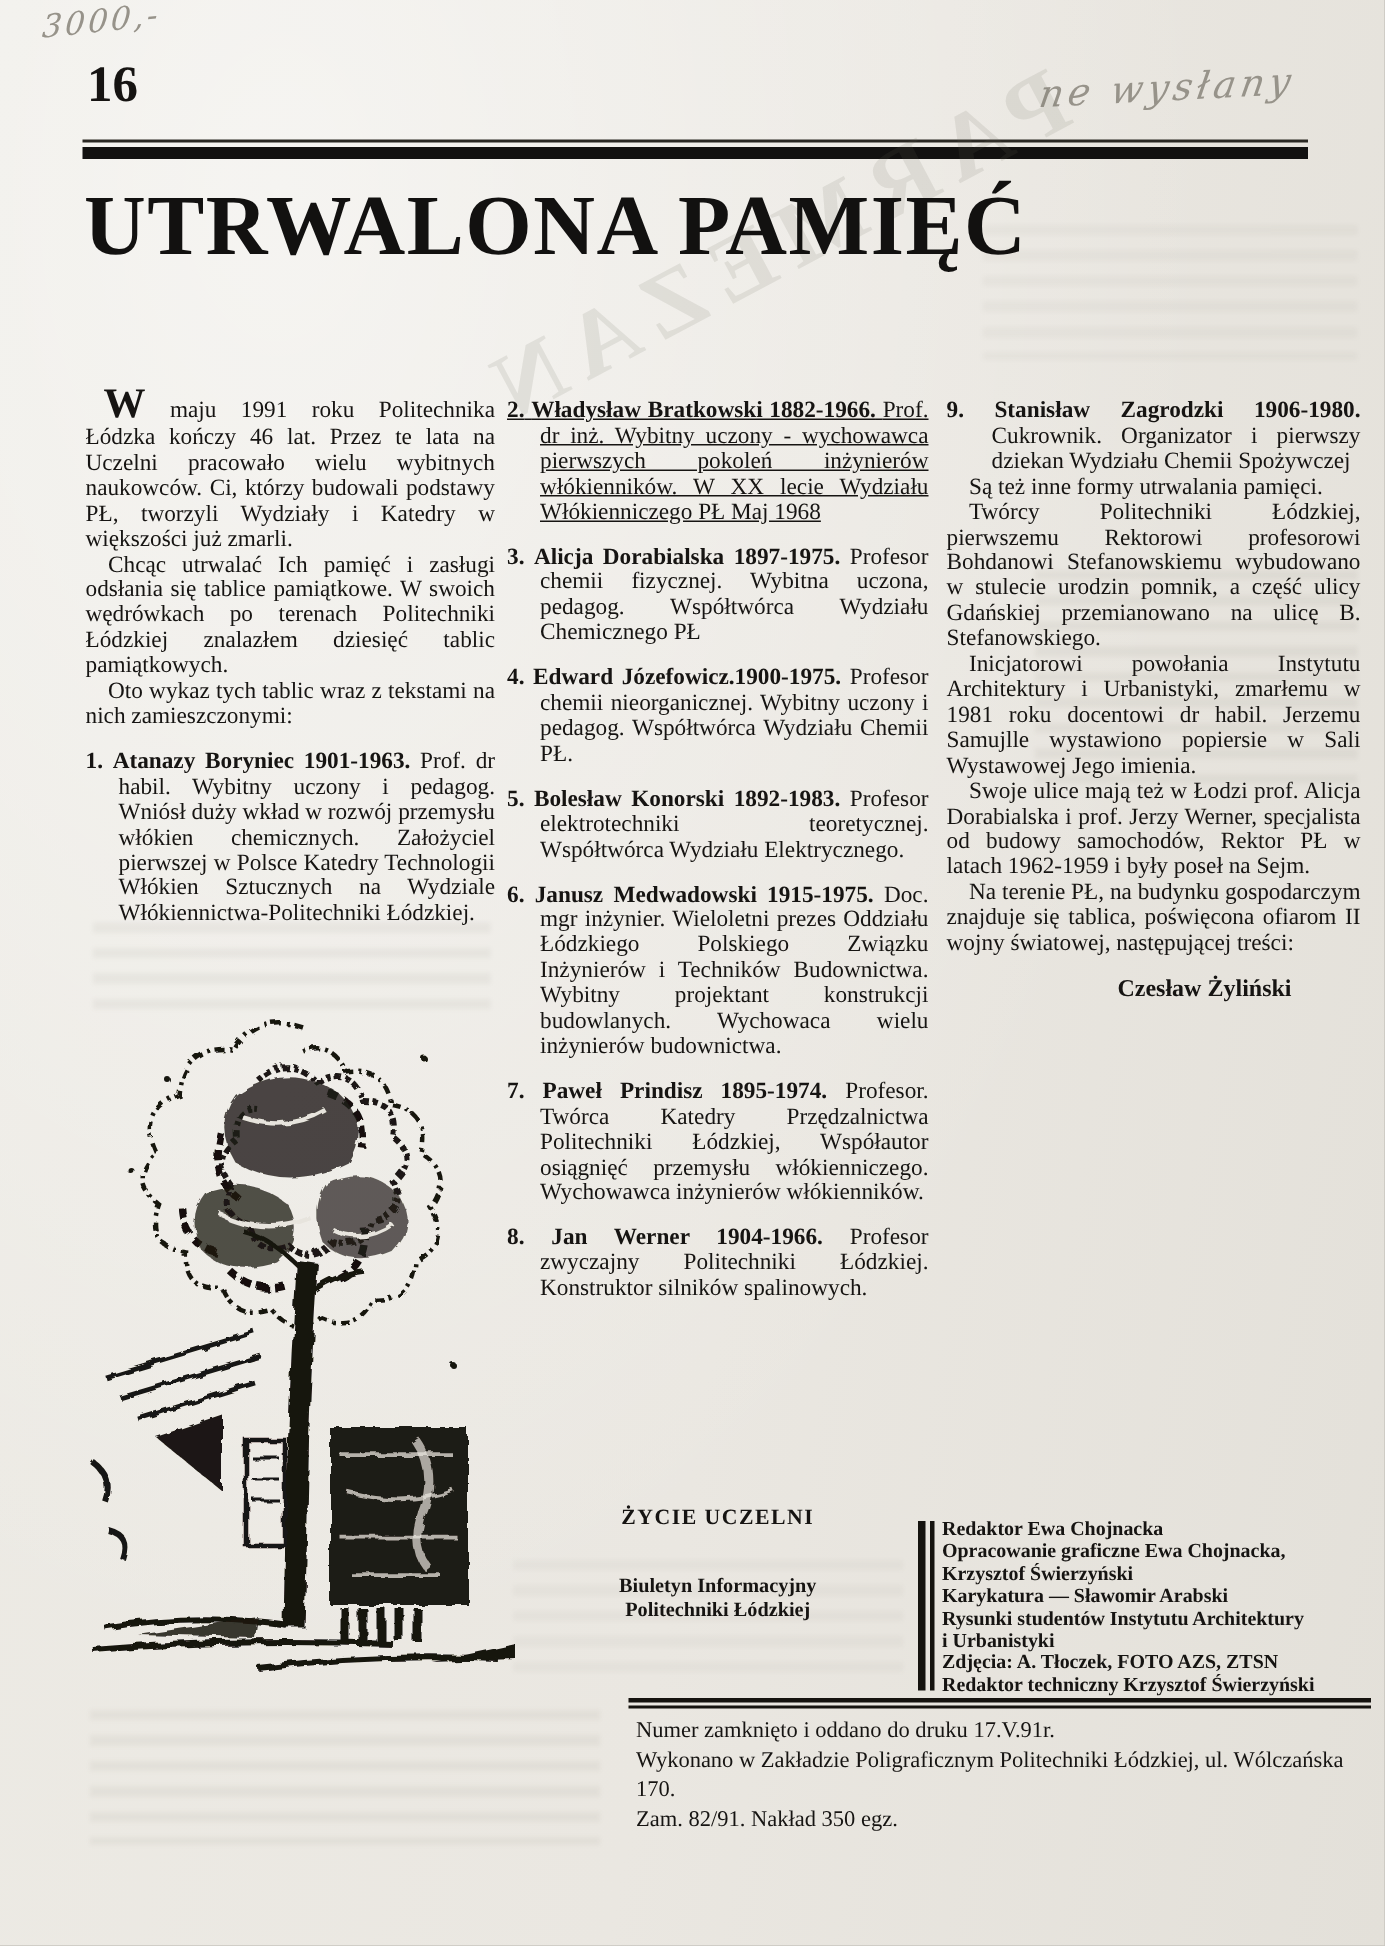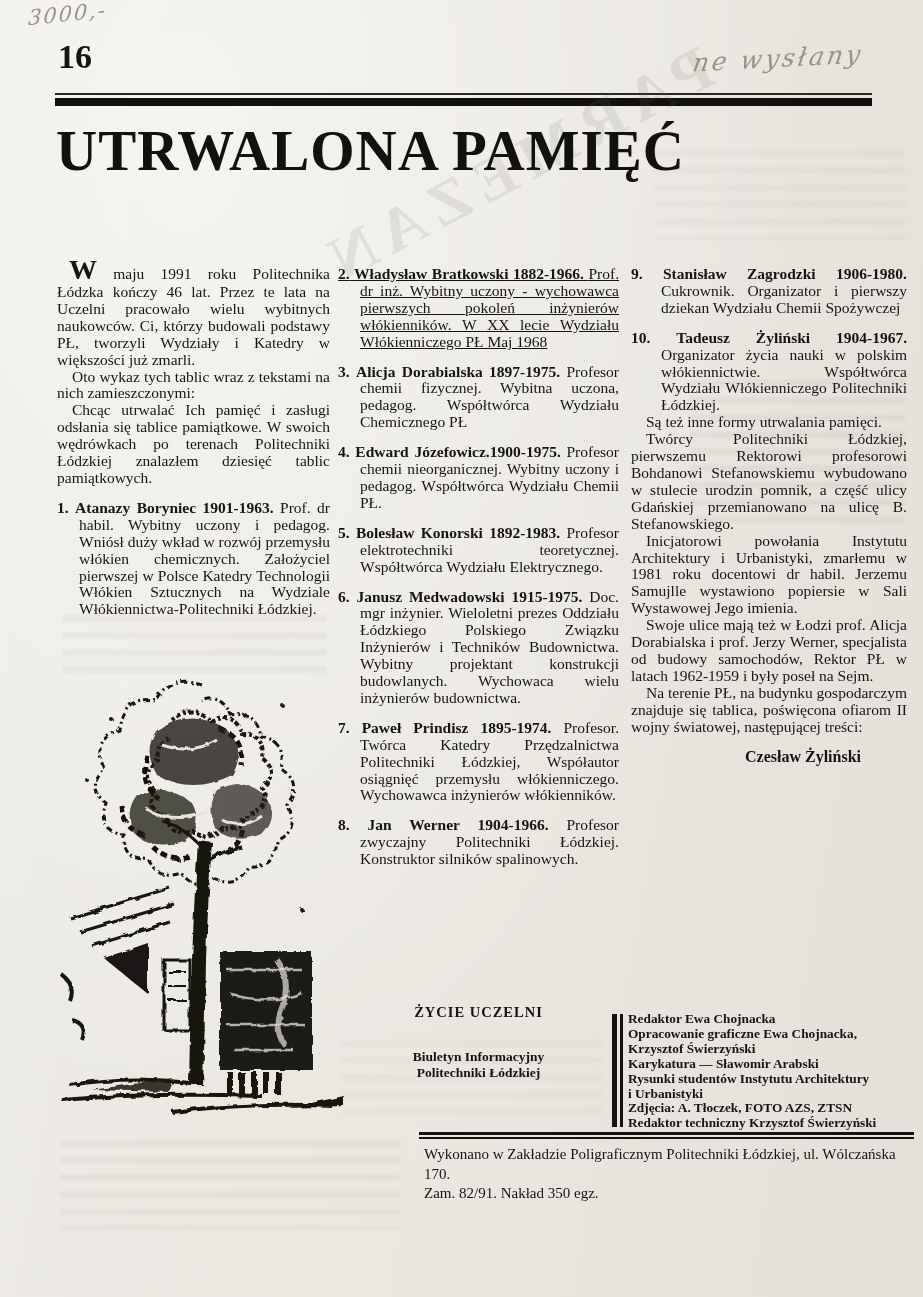--- a/index.html
+++ b/index.html
@@ -72,22 +72,22 @@
   <div class="hand note">ne wysłany</div>
   <div class="rule-top">
       <div class="thin"></div>
       <div class="thick"></div>
     </div>
   <div class="ghost">PARMEZAN</div>
   <h1 class="title">UTRWALONA PAMIĘĆ</h1>
 
   <div class="col col1">
     <p class="lead"><span class="dropW">W</span> <span>maju 1991 roku Politechnika Łódzka kończy 46 lat. Przez te lata na Uczelni pracowało wielu wybitnych naukowców. Ci, którzy budowali podstawy PŁ, tworzyli Wydziały i Katedry w większości już zmarli.</span></p>
+    <p class="para">Chcąc utrwalać Ich pamięć i zasługi odsłania się tablice pamiątkowe. W swoich wędrówkach po terenach Politechniki Łódzkiej znalazłem dziesięć tablic pamiątkowych.</p>
     <p class="para">Oto wykaz tych tablic wraz z tekstami na nich zamieszczonymi:</p>
-    <p class="para">Chcąc utrwalać Ich pamięć i zasługi odsłania się tablice pamiątkowe. W swoich wędrówkach po terenach Politechniki Łódzkiej znalazłem dziesięć tablic pamiątkowych.</p>
     <div class="entry">
       <span class="enum">1.</span>
       <span class="ename">Atanazy Boryniec 1901-1963.</span>
       <span class="etext">Prof. dr habil. Wybitny uczony i pedagog. Wniósł duży wkład w rozwój przemysłu włókien chemicznych. Założyciel pierwszej w Polsce Katedry Technologii Włókien Sztucznych na Wydziale Włókiennictwa-Politechniki Łódzkiej.</span>
     </div>
   </div>
 
   <svg class="illus" viewBox="0 0 295 465">
     <defs>
       <filter id="rough" x="-10%" y="-10%" width="120%" height="120%">
@@ -161,25 +161,20 @@
       <span class="etext">Profesor zwyczajny Politechniki Łódzkiej. Konstruktor silników spalinowych.</span>
     </div>
   </div>
 
   <div class="col col3">
     <div class="entry" style="margin-top:0;">
       <span class="enum">9.</span>
       <span class="ename">Stanisław Zagrodzki 1906-1980.</span>
       <span class="etext">Cukrownik. Organizator i pierwszy dziekan Wydziału Chemii Spożywczej</span>
     </div>
-    <div class="entry">
-      <span class="enum">10.</span>
-      <span class="ename">Tadeusz Żyliński 1904-1967.</span>
-      <span class="etext">Organizator życia nauki w polskim włókiennictwie. Współtwórca Wydziału Włókienniczego Politechniki Łódzkiej.</span>
-    </div>
     <p class="para mt">Są też inne formy utrwalania pamięci.</p>
     <p class="para">Twórcy Politechniki Łódzkiej, pierwszemu Rektorowi profesorowi Bohdanowi Stefanowskiemu wybudowano w stulecie urodzin pomnik, a część ulicy Gdańskiej przemianowano na ulicę B. Stefanowskiego.</p>
     <p class="para">Inicjatorowi powołania Instytutu Architektury i Urbanistyki, zmarłemu w 1981 roku docentowi dr habil. Jerzemu Samujlle wystawiono popiersie w Sali Wystawowej Jego imienia.</p>
     <p class="para">Swoje ulice mają też w Łodzi prof. Alicja Dorabialska i prof. Jerzy Werner, specjalista od budowy samochodów, Rektor PŁ w latach 1962-1959 i były poseł na Sejm.</p>
     <p class="para">Na terenie PŁ, na budynku gospodarczym znajduje się tablica, poświęcona ofiarom II wojny światowej, następującej treści:</p>
     <div class="sig">Czesław Żyliński</div>
   </div>
 
   <div class="masthead">
     <div class="mtitle">ŻYCIE UCZELNI</div>
@@ -198,17 +193,18 @@
     <div>i Urbanistyki</div>
     <div>Zdjęcia: A. Tłoczek, FOTO AZS, ZTSN</div>
     <div>Redaktor techniczny Krzysztof Świerzyński</div>
   </div>
 
   <div class="footer-rule">
       <div class="a"></div>
       <div class="b"></div>
     </div>
   <div class="footer">
+    <div>Numer zamknięto i oddano do druku 17.V.91r.</div>
     <div>Wykonano w Zakładzie Poligraficznym Politechniki Łódzkiej, ul. Wólczańska 170.</div>
     <div>Zam. 82/91. Nakład 350 egz.</div>
   </div>
 
 </div>
 
 </body></html>

